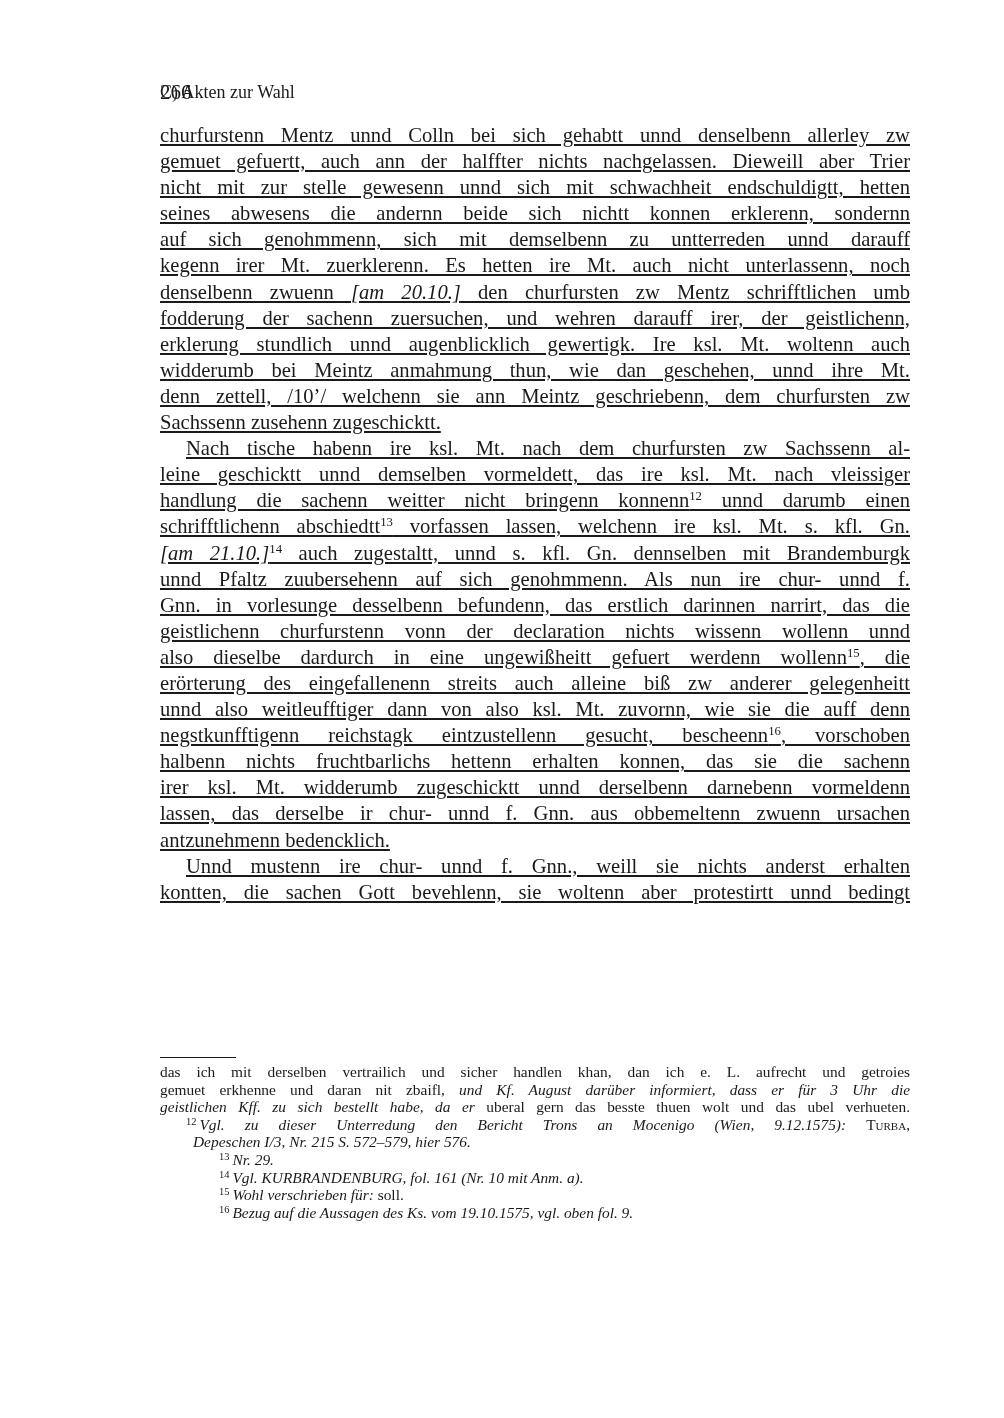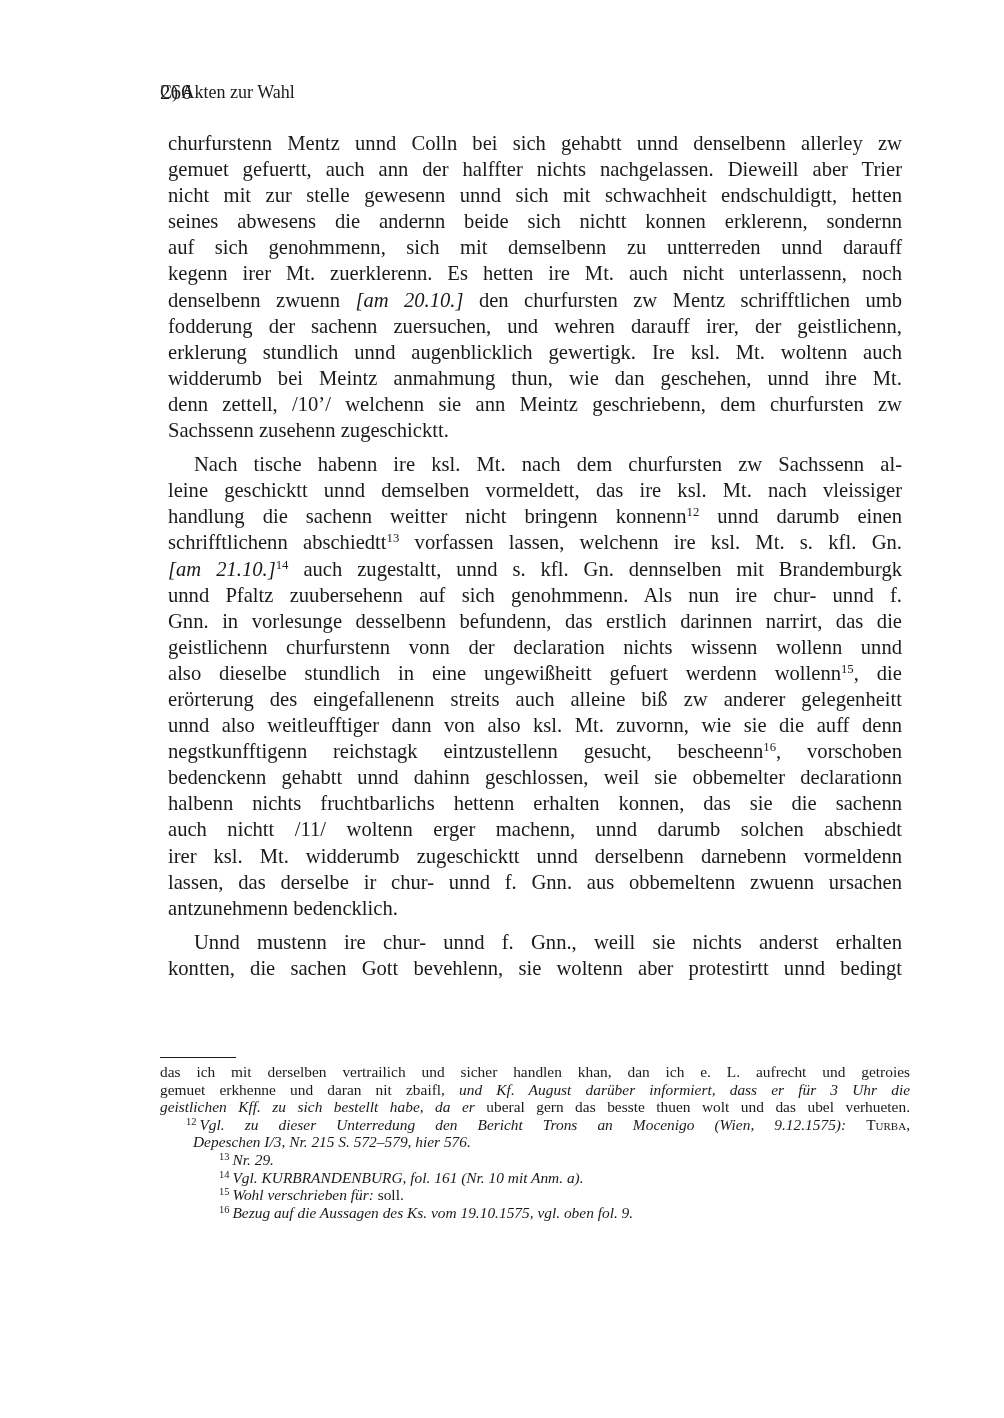--- a/index.html
+++ b/index.html
@@ -2,21 +2,21 @@
 <html><head>
   <meta charset="utf-8">
   <style>
     html, body { margin: 0; padding: 0; background: #ffffff; }
     body { width: 1004px; height: 1418px; position: relative; overflow: hidden; color: #1a1a1a; }
     .page { position: absolute; left: 160px; top: 0; width: 750px; font-family: "Liberation Serif", "DejaVu Serif", serif; }
     .header { position: absolute; top: 80px; left: 0; width: 750px; height: 28px; font-size: 21px; }
     .pagenum { position: absolute; left: 0; top: 0; }
     .running-title { position: absolute; left: 0; width: 750px; text-align: left; top: 2px; font-size: 18px; }
     .body-text { position: absolute; top: 122px; left: 0; width: 750px; font-size: 20.6px; line-height: 26.1px; text-align: justify; }
-    .body-text p { margin: 8px; }
+    .body-text p { margin: 0; text-decoration: underline; }
     .body-text .line { display: block; text-align: justify; text-align-last: justify; white-space: nowrap; }
     .body-text .line.last { text-align-last: left; }
     sup { font-size: 0.62em; line-height: 0; vertical-align: 0.55em; }
     i, .ital { font-style: italic; }
     .fn-rule { position: absolute; top: 1057px; left: 0; width: 76px; height: 1px; background: #1a1a1a; }
     .footnotes { position: absolute; top: 1063px; left: 0; width: 750px; font-size: 15.4px; line-height: 17.6px; }
     .fn-line { display: block; white-space: nowrap; text-align: justify; text-align-last: justify; }
     .fn-line.last { text-align-last: left; margin-left: 33px; }
     .fn-line.indent { padding-left: 26px; }
     .fn-num { font-size: 0.68em; vertical-align: 0.45em; line-height: 0; font-style: normal; margin-right: 3px; }
@@ -50,27 +50,25 @@
 
     <p>
       <span class="line" style="padding-left:26px">Nach tische habenn ire ksl. Mt. nach dem churfursten zw Sachssenn al-</span>
       <span class="line">leine geschicktt unnd demselben vormeldett, das ire ksl. Mt. nach vleissiger</span>
       <span class="line"><span>handlung die sachenn weitter nicht bringenn konnenn</span><sup>12</sup><span> unnd darumb einen</span></span>
       <span class="line"><span>schrifftlichenn abschiedtt</span><sup>13</sup><span> vorfassen lassen, welchenn ire ksl. Mt. s. kfl. Gn.</span></span>
       <span class="line"><i>[am 21.10.]</i><sup>14</sup><span> auch zugestaltt, unnd s. kfl. Gn. dennselben mit Brandemburgk</span></span>
       <span class="line">unnd Pfaltz zuubersehenn auf sich genohmmenn. Als nun ire chur- unnd f.</span>
       <span class="line">Gnn. in vorlesunge desselbenn befundenn, das erstlich darinnen narrirt, das die</span>
       <span class="line">geistlichenn churfurstenn vonn der declaration nichts wissenn wollenn unnd</span>
-      <span class="line"><span>also dieselbe stundlich in eine ungewißheitt gefuert werdenn wollenn</span><sup>15</sup><span>, die</span></span>
+      <span class="line"><span>also dieselbe dardurch in eine ungewißheitt gefuert werdenn wollenn</span><sup>15</sup><span>, die</span></span>
       <span class="line">erörterung des eingefallenenn streits auch alleine biß zw anderer gelegenheitt</span>
       <span class="line">unnd also weitleufftiger dann von also ksl. Mt. zuvornn, wie sie die auff denn</span>
       <span class="line"><span>negstkunfftigenn reichstagk eintzustellenn gesucht, bescheenn</span><sup>16</sup><span>, vorschoben</span></span>
-      <span class="line">bedenckenn gehabtt unnd dahinn geschlossen, weil sie obbemelter declarationn</span>
       <span class="line">halbenn nichts fruchtbarlichs hettenn erhalten konnen, das sie die sachenn</span>
-      <span class="line">auch nichtt /11/ woltenn erger machenn, unnd darumb solchen abschiedt</span>
       <span class="line">irer ksl. Mt. widderumb zugeschicktt unnd derselbenn darnebenn vormeldenn</span>
       <span class="line">lassen, das derselbe ir chur- unnd f. Gnn. aus obbemeltenn zwuenn ursachen</span>
       <span class="line last">antzunehmenn bedencklich.</span>
     </p>
 
     <p>
       <span class="line" style="padding-left:26px">Unnd mustenn ire chur- unnd f. Gnn., weill sie nichts anderst erhalten</span>
       <span class="line">kontten, die sachen Gott bevehlenn, sie woltenn aber protestirtt unnd bedingt</span>
     </p>
   </div>

